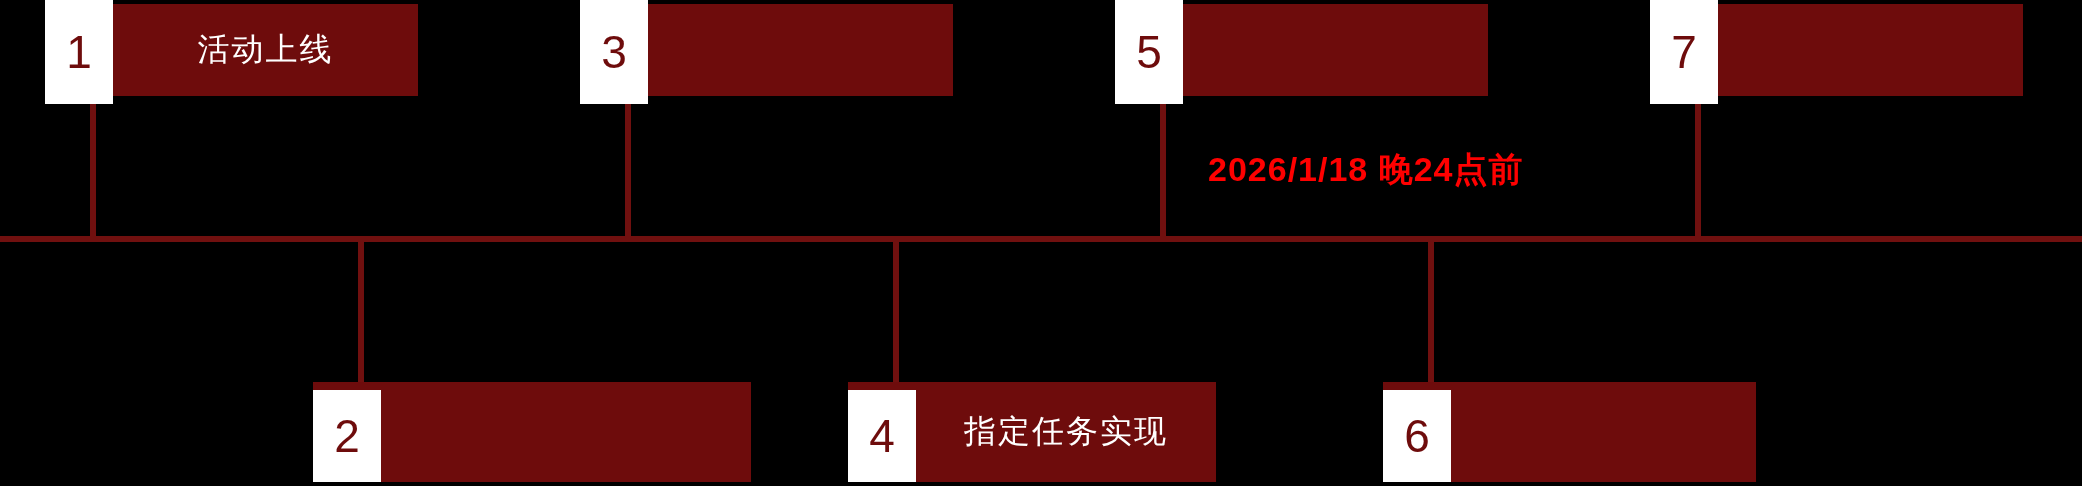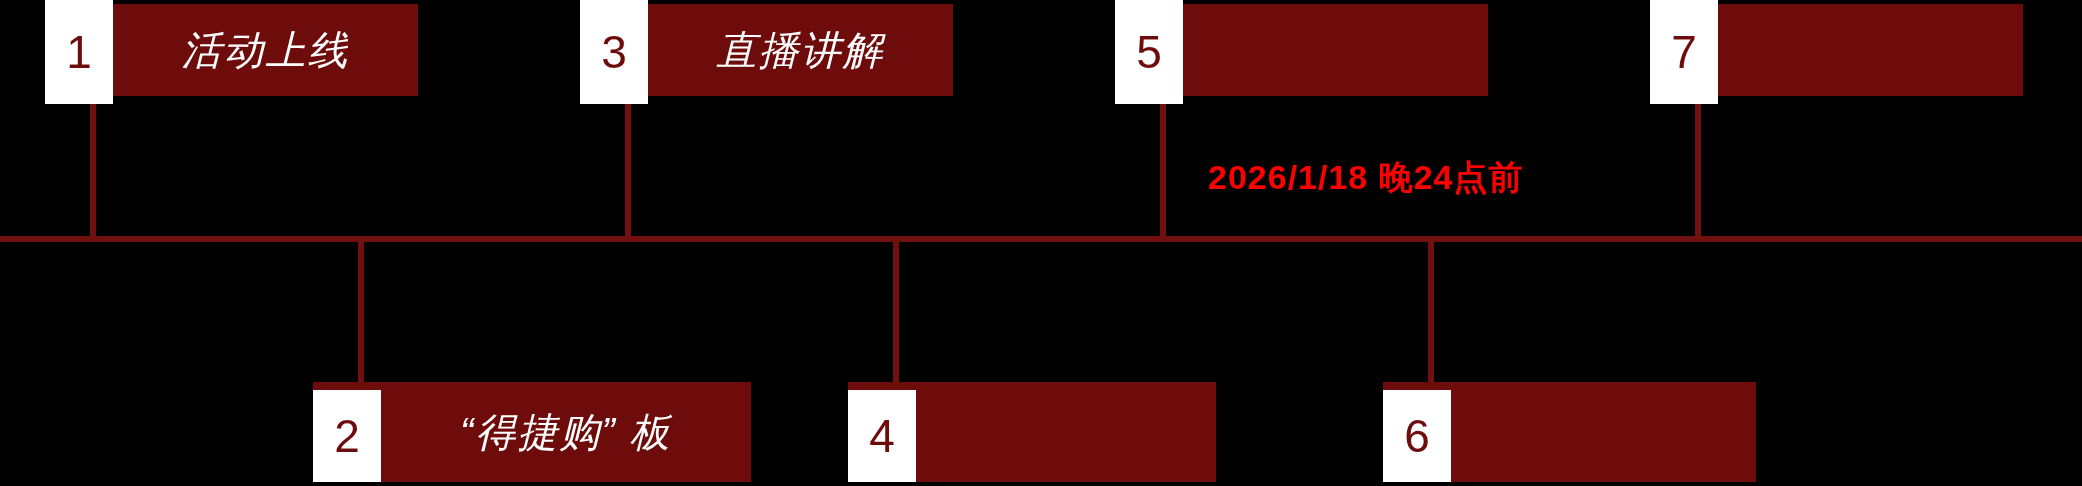--- a/index.html
+++ b/index.html
@@ -52,39 +52,37 @@
     font-weight: 400;
     line-height: 1;
     box-sizing: border-box;
   }
   .ms-label {
     flex: 1;
     display: flex;
     align-items: center;
     justify-content: center;
     color: #FFFFFF;
-    font-size: 40px;
+    font-size: 32px;
     font-weight: 400;
     letter-spacing: 2px;
     white-space: nowrap;
     padding: 0 10px;
     box-sizing: border-box;
-    font-style: italic;
   }
 
   
   .deadline {
     position: absolute;
     color: #FF0000;
     font-size: 34px;
     font-weight: bold;
     white-space: nowrap;
     letter-spacing: 1px;
     line-height: 1;
-    margin-top: 8px;
   }
 </style>
 </head>
 <body>
 
 <div id="stage">
 
   <div class="axis-line" style="top:236px;"></div>
 
   <div class="stem" style="left:90px;  top:96px;  height:146px;"></div>
@@ -96,38 +94,37 @@
   <div class="stem" style="left:893px; top:236px; height:146px;"></div>
   <div class="stem" style="left:1428px;top:236px; height:146px;"></div>
 
   <div class="milestone" style="left:45px; top:4px; width:373px; height:92px;">
     <div class="ms-num" style="width:68px; margin:-4px 0 -8px 0;">1</div>
     <div class="ms-label">活动上线</div>
   </div>
 
   <div class="milestone" style="left:580px; top:4px; width:373px; height:92px;">
     <div class="ms-num" style="width:68px; margin:-4px 0 -8px 0;">3</div>
-    <div class="ms-label">直播讲解</div>
   </div>
 
   <div class="milestone" style="left:1115px; top:4px; width:373px; height:92px;">
     <div class="ms-num" style="width:68px; margin:-4px 0 -8px 0;">5</div>
   </div>
 
   <div class="milestone" style="left:1650px; top:4px; width:373px; height:92px;">
     <div class="ms-num" style="width:68px; margin:-4px 0 -8px 0;">7</div>
   </div>
 
   <div class="milestone" style="left:313px; top:382px; width:438px; height:100px;">
     <div class="ms-num" style="width:68px; margin:8px 0 0 0;">2</div>
-    <div class="ms-label">“得捷购” 板</div>
   </div>
 
   <div class="milestone" style="left:848px; top:382px; width:368px; height:100px;">
     <div class="ms-num" style="width:68px; margin:8px 0 0 0;">4</div>
+    <div class="ms-label">指定任务实现</div>
   </div>
 
   <div class="milestone" style="left:1383px; top:382px; width:373px; height:100px;">
     <div class="ms-num" style="width:68px; margin:8px 0 0 0;">6</div>
   </div>
 
   <div class="deadline" style="left:1208px; top:152px;">2026/1/18 晚24点前</div>
 
 </div>
 

